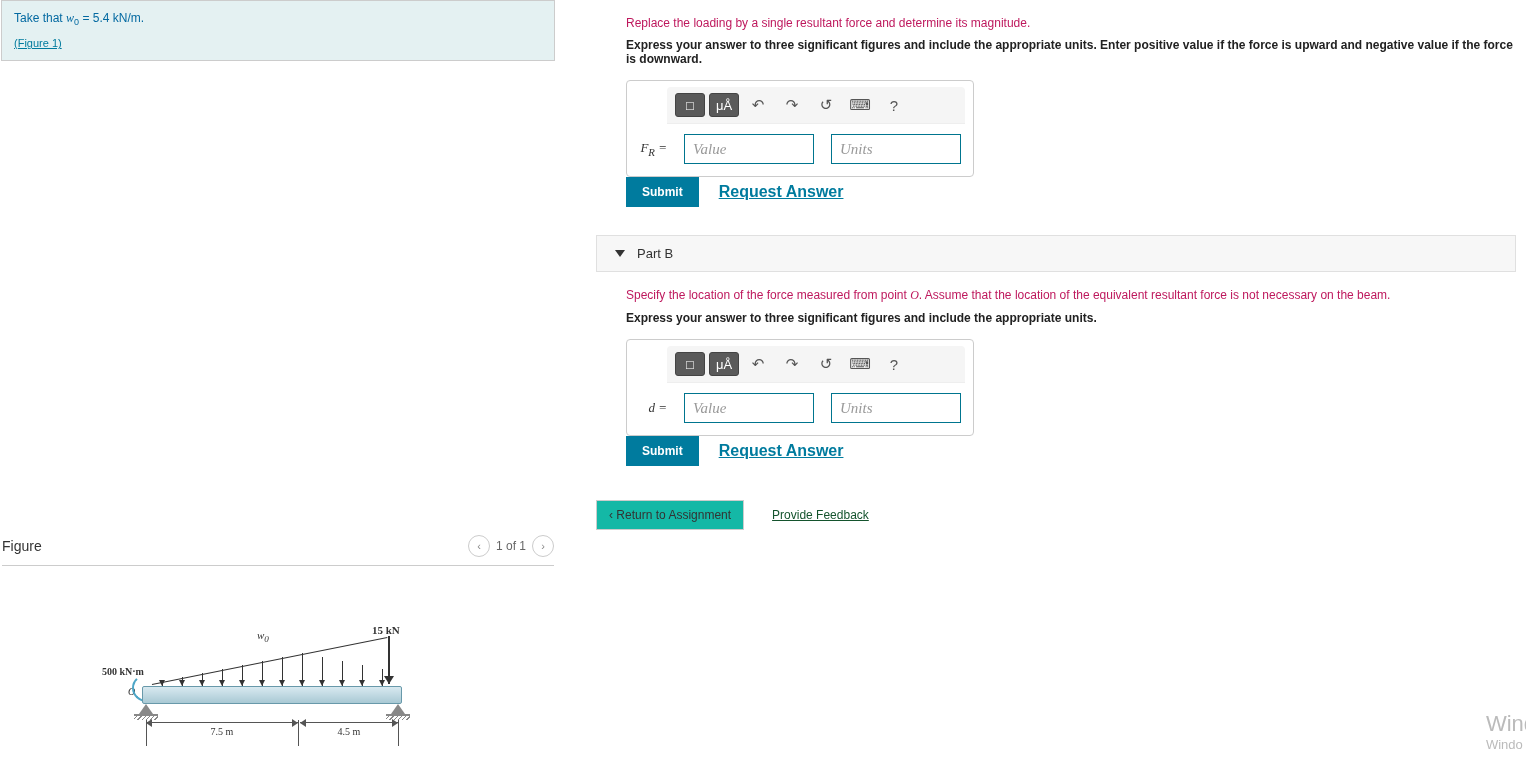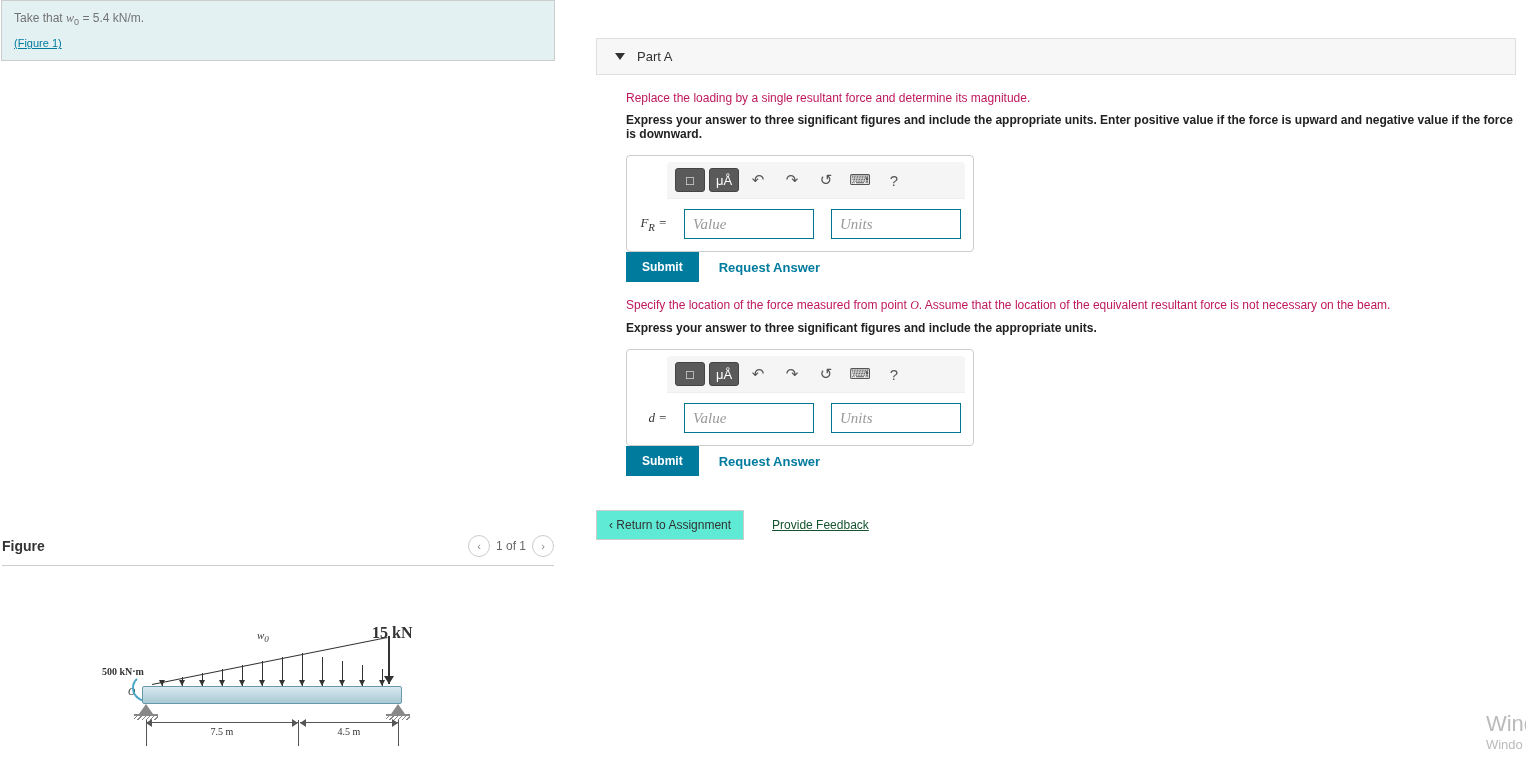--- a/index.html
+++ b/index.html
@@ -1,28 +1,28 @@
 <!DOCTYPE html>
 <html><head>
 <meta charset="utf-8">
 <style>
 * { box-sizing: border-box; margin: 0; padding: 0; }
 body { font-family: Arial, Helvetica, sans-serif; font-size: 12px; color: #333; background: #fff; display: flex; }
 .left-pane { width: 556px; flex-shrink: 0; }
 .right-pane { flex: 1; padding: 0 10px 0 40px; }
 
 .problem-box { background: #e4f1f2; border: 1px solid #ccc; padding: 10px 12px; margin: 0 1px; }
-.problem-text { font-size: 12px; color: #737373; }
+.problem-text { font-size: 12px; color: #0369a1; }
 .problem-text .v { font-style: italic; font-family: 'Times New Roman', serif; }
 .problem-text sub { font-size: 9px; }
 .fig-link { color: #007b9e; text-decoration: underline; font-size: 11px; display: inline-block; margin-top: 10px; cursor: pointer; }
 
 .figure-section { margin-top: 470px; padding: 0 2px; }
 .figure-header { display: flex; align-items: center; justify-content: space-between; border-bottom: 1px solid #ccc; padding: 4px 0 8px; }
-.figure-title { font-weight: bold; font-size: 14px; }
+.figure-title { font-weight: normal; font-size: 14px; }
 .pager { display: flex; align-items: center; gap: 6px; color: #666; font-size: 12px; }
 .pager-btn { width: 22px; height: 22px; border: 1px solid #ccc; border-radius: 50%; background: #fff; display: flex; align-items: center; justify-content: center; color: #888; font-size: 11px; cursor: pointer; }
 
 .figure-body { position: relative; height: 200px; overflow-y: scroll; overflow-x: hidden; }
 .figure-body::-webkit-scrollbar { width: 16px; }
 .figure-body::-webkit-scrollbar-track { background: #f0f0f0; }
 .figure-body::-webkit-scrollbar-thumb { background: #c0c0c0; }
 .figure-body::-webkit-scrollbar-button { background: #e0e0e0; height: 16px; }
 
 .diagram { position: relative; width: 400px; height: 200px; margin: 40px auto 0 120px; }
@@ -33,21 +33,21 @@
 .sup-l::after, .sup-r::after { content:''; position:absolute; left:0; top:10px; width:24px; border-top:2px solid #888; background: repeating-linear-gradient(-45deg, transparent 0 2px, #888 2px 3px); height:4px; }
 .moment { position: absolute; left: 10px; top: 68px; width: 30px; height: 28px; border: 2px solid #4da6c7; border-radius: 50%; border-right-color: transparent; border-top-color: transparent; }
 .mlabel { position: absolute; left: 0; top: 60px; font-size: 10px; font-weight: bold; font-family: 'Times New Roman', serif; transform: translateX(-20px); }
 .olabel { position: absolute; left: 6px; top: 80px; font-size: 10px; font-style: italic; font-family: 'Times New Roman', serif; }
 .tri-load { position: absolute; left: 30px; top: 30px; width: 240px; height: 50px; }
 .tri-line { position: absolute; left: 0; top: 48px; width: 240px; border-top: 1px solid #333; transform-origin: left; transform: rotate(-11.3deg); }
 .arrow { position: absolute; width: 1px; background: #333; }
 .arrow::after { content:''; position:absolute; bottom:0; left:-3px; border-left:3px solid transparent; border-right:3px solid transparent; border-top:6px solid #333; }
 .a15 { position: absolute; left: 266px; top: 30px; width: 2px; height: 48px; background: #333; }
 .a15::after { content:''; position:absolute; bottom:0; left:-4px; border-left:5px solid transparent; border-right:5px solid transparent; border-top:8px solid #333; }
-.f15 { position: absolute; left: 250px; top: 18px; font-size: 16px; font-family: 'Times New Roman', serif; font-weight: bold; }
+.f15 { position: absolute; left: 250px; top: 18px; font-size: 11px; font-family: 'Times New Roman', serif; font-weight: bold; }
 .w0 { position: absolute; left: 135px; top: 23px; font-size: 11px; font-style: italic; font-family: 'Times New Roman', serif; }
 .dim { position: absolute; top: 116px; font-size: 10px; font-family: 'Times New Roman', serif; }
 .dim1 { left: 24px; width: 152px; }
 .dim2 { left: 178px; width: 98px; }
 .dim-line { border-top: 1px solid #555; position: relative; }
 .dim-line::before, .dim-line::after { content:''; position:absolute; top:-4px; width:0; height:0; border-top:4px solid transparent; border-bottom:4px solid transparent; }
 .dim-line::before { left:0; border-right:6px solid #555; }
 .dim-line::after { right:0; border-left:6px solid #555; }
 .dim-tick { position:absolute; top:114px; width:1px; height:26px; background:#555; }
 .dt1 { left:24px; } .dt2 { left:176px; } .dt3 { left:276px; }
@@ -68,24 +68,24 @@
 .tool-btn { width: 30px; height: 24px; border-radius: 3px; display: flex; align-items: center; justify-content: center; cursor: pointer; }
 .tool-dark { background: #5a5a5a; color: #fff; font-size: 13px; border: 1px solid #444; }
 .tool-light { background: transparent; color: #555; font-size: 15px; }
 .answer-row { display: flex; align-items: center; padding: 10px 12px 12px; gap: 17px; }
 .var-lbl { font-style: italic; font-family: 'Times New Roman', serif; font-size: 13px; min-width: 28px; text-align: right; }
 .inp { width: 130px; height: 30px; border: 1px solid #00758f; padding: 0 8px; font-style: italic; font-family: 'Times New Roman', serif; font-size: 15px; color: #999; }
 .inp::placeholder { color: #999; }
 
 .actions { margin-top: 0; display: flex; align-items: center; gap: 20px; }
 .submit-btn { background: #007b9e; color: #fff; border: none; padding: 8px 16px; font-size: 12px; font-weight: bold; cursor: pointer; }
-.req-link { color: #007b9e; font-size: 13px; font-weight: bold; cursor: pointer; }
+.req-link { color: #007b9e; font-size: 16px; font-weight: bold; text-decoration: underline; cursor: pointer; }
 
 .footer-bar { margin-top: 34px; display: flex; align-items: center; gap: 28px; }
-.ret-btn { background: #5eead4; border: 1px solid #ccc; padding: 7px 12px; font-size: 12px; color: #333; cursor: pointer; }
+.ret-btn { background: #14b8a6; border: 1px solid #ccc; padding: 7px 12px; font-size: 12px; color: #333; cursor: pointer; }
 .pf-link { color: #14532d; font-size: 12px; text-decoration: underline; cursor: pointer; }
 
 .watermark { position: fixed; right: -10px; bottom: 20px; color: #bbb; font-size: 22px; font-family: 'Segoe UI', sans-serif; }
 .watermark .s { font-size: 13px; display: block; }
 </style>
 </head>
 <body>
 
 <div class="left-pane">
   <div class="problem-box">
@@ -141,24 +141,20 @@
         <div class="dim dim2">
             <div class="dim-line"></div>
             <div class="dim-txt">4.5 m</div>
           </div>
       </div>
     </div>
   </div>
 </div>
 
 <div class="right-pane">
-  <div class="part-header first">
-    <div class="tri-toggle"></div>
-    <span class="part-title">Part A</span>
-  </div>
   <div class="part-body">
     <div class="instr">Replace the loading by a single resultant force and determine its magnitude.</div>
     <div class="instr-bold">Express your answer to three significant figures and include the appropriate units. Enter positive value if the force is upward and negative value if the force is downward.</div>
     <div class="answer-box">
       <div class="toolbar">
         <div class="tool-btn tool-dark">□</div>
         <div class="tool-btn tool-dark">μÅ</div>
         <div class="tool-btn tool-light">↶</div>
         <div class="tool-btn tool-light">↷</div>
         <div class="tool-btn tool-light">↺</div>
@@ -170,20 +166,24 @@
         <input class="inp" placeholder="Value" style="">
         <input class="inp" placeholder="Units" style="">
       </div>
     </div>
     <div class="actions">
       <button class="submit-btn">Submit</button>
       <a class="req-link">Request Answer</a>
     </div>
   </div>
 
+  <div class="part-header" style="margin-top:28px;">
+    <div class="tri-toggle"></div>
+    <span class="part-title">Part B</span>
+  </div>
   <div class="part-body">
     <div class="instr">
       <span>Specify the location of the force measured from point </span><span class="ital">O</span><span>. Assume that the location of the equivalent resultant force is not necessary on the beam.</span>
     </div>
     <div class="instr-bold">Express your answer to three significant figures and include the appropriate units.</div>
     <div class="answer-box">
       <div class="toolbar">
         <div class="tool-btn tool-dark">□</div>
         <div class="tool-btn tool-dark">μÅ</div>
         <div class="tool-btn tool-light">↶</div>

